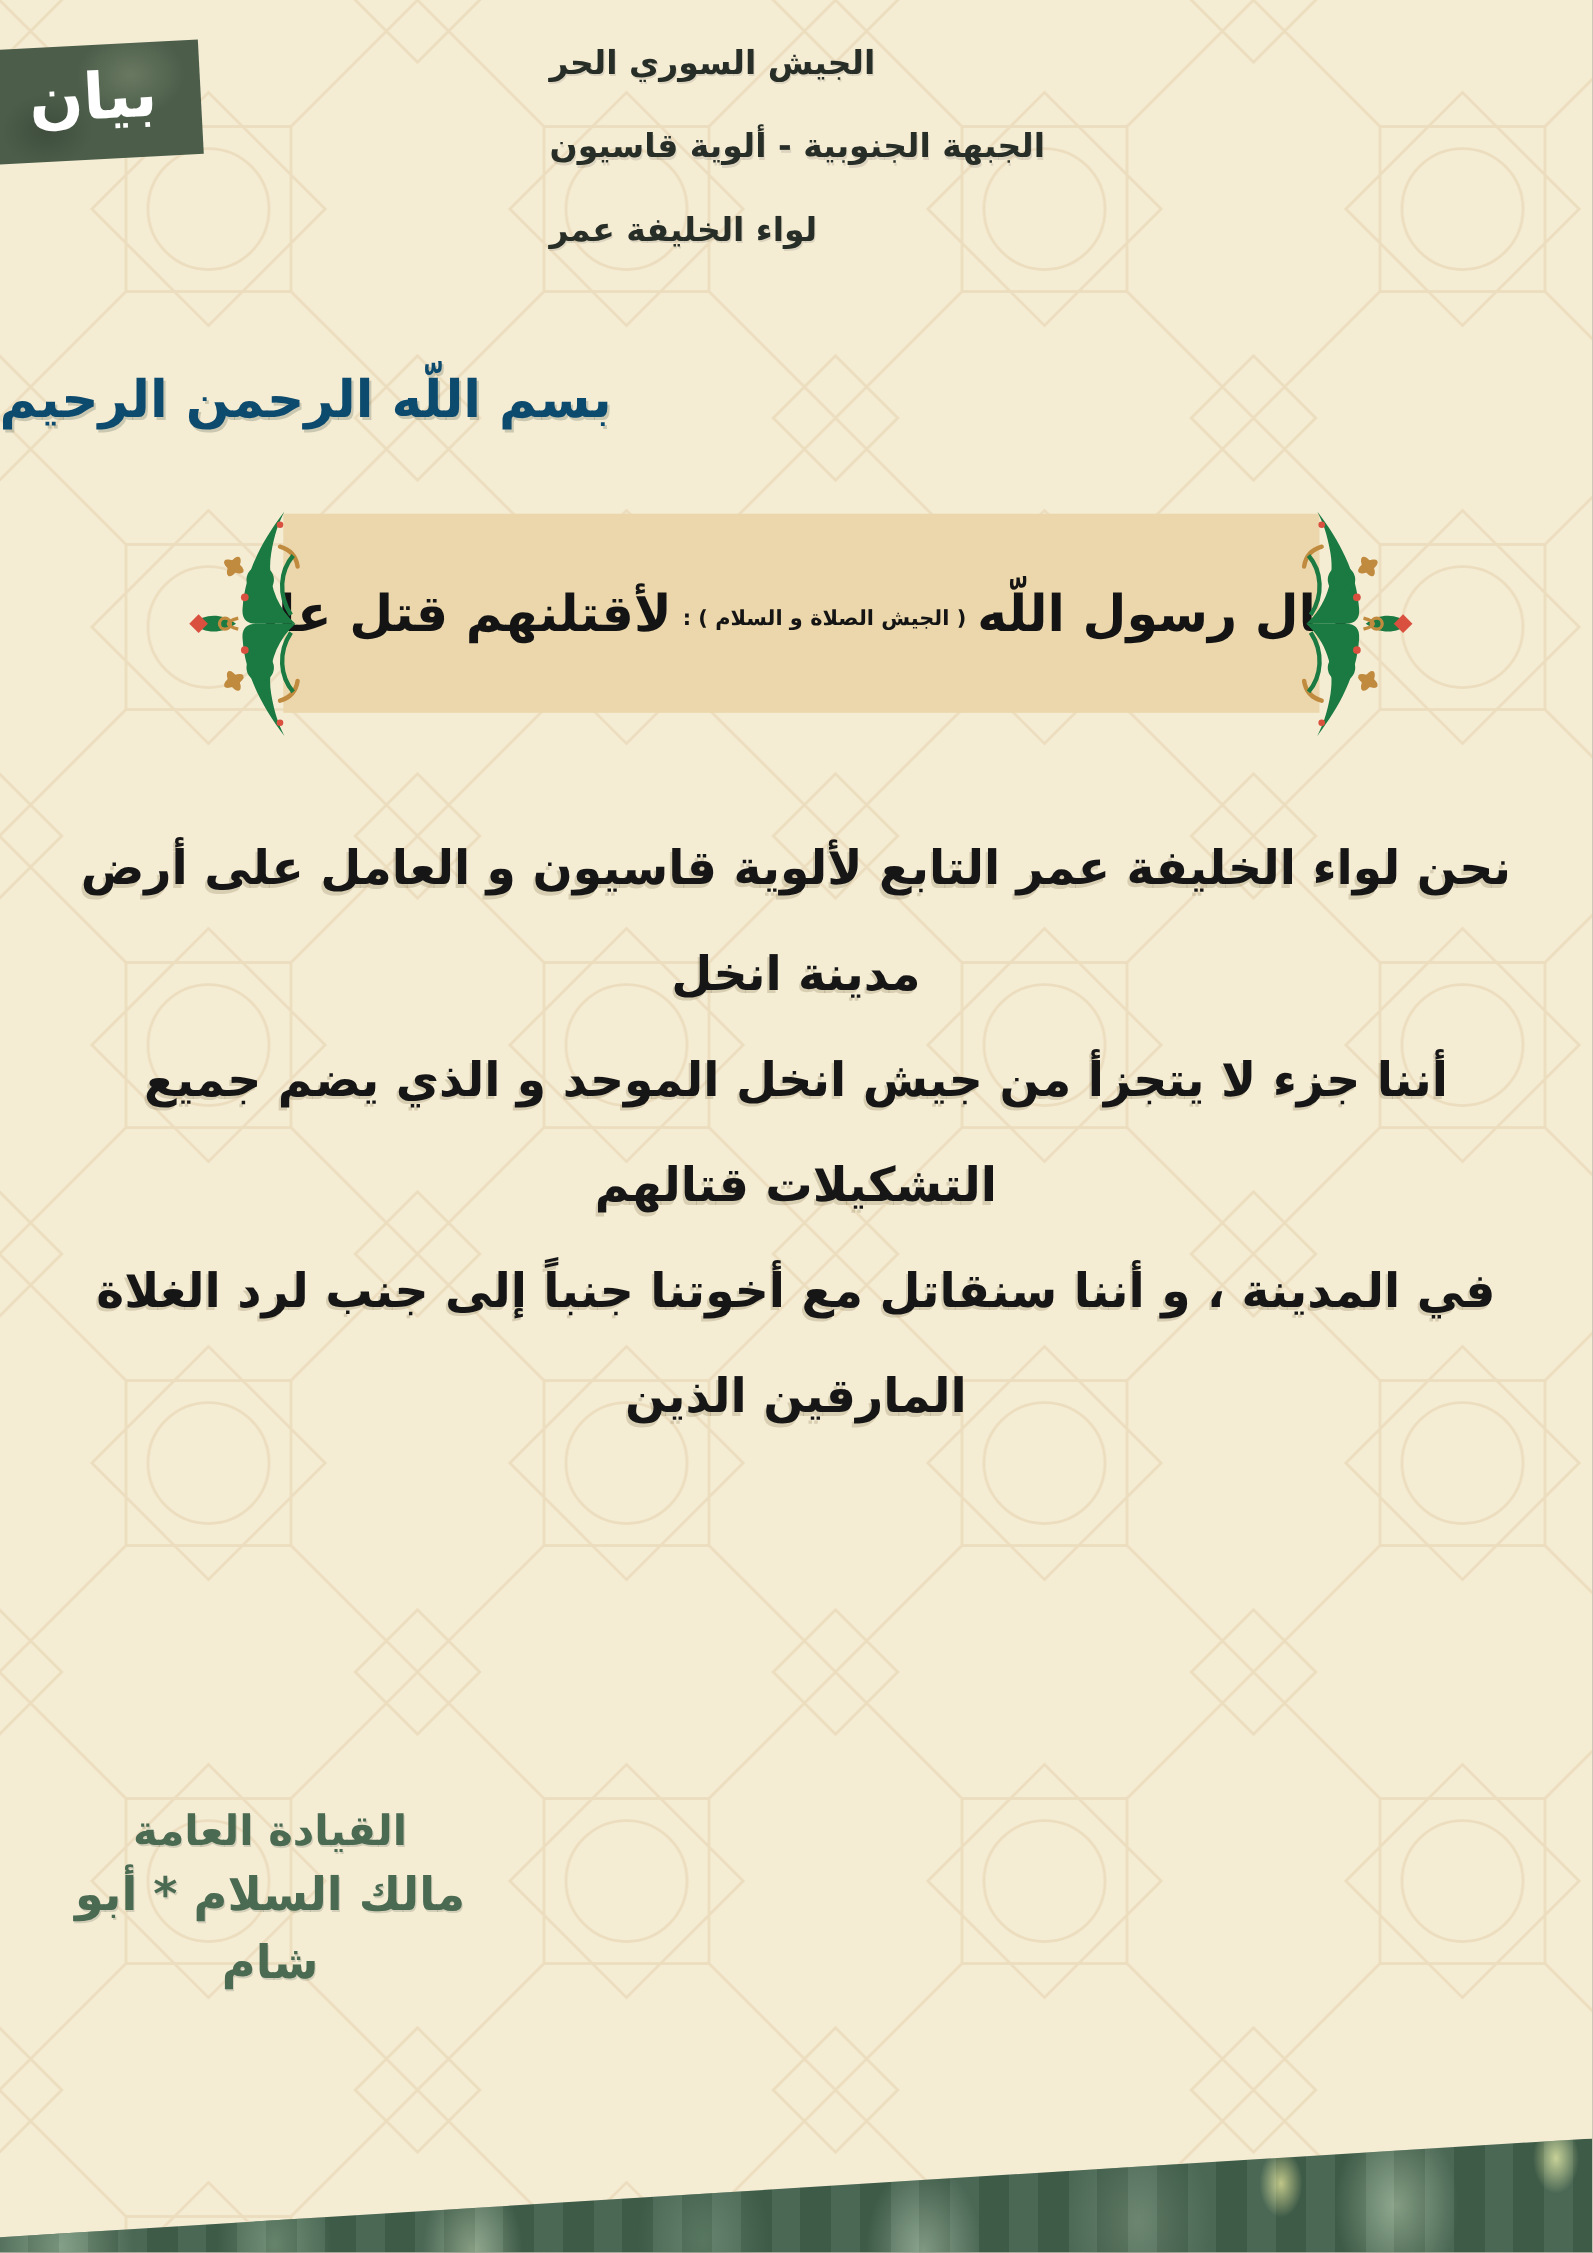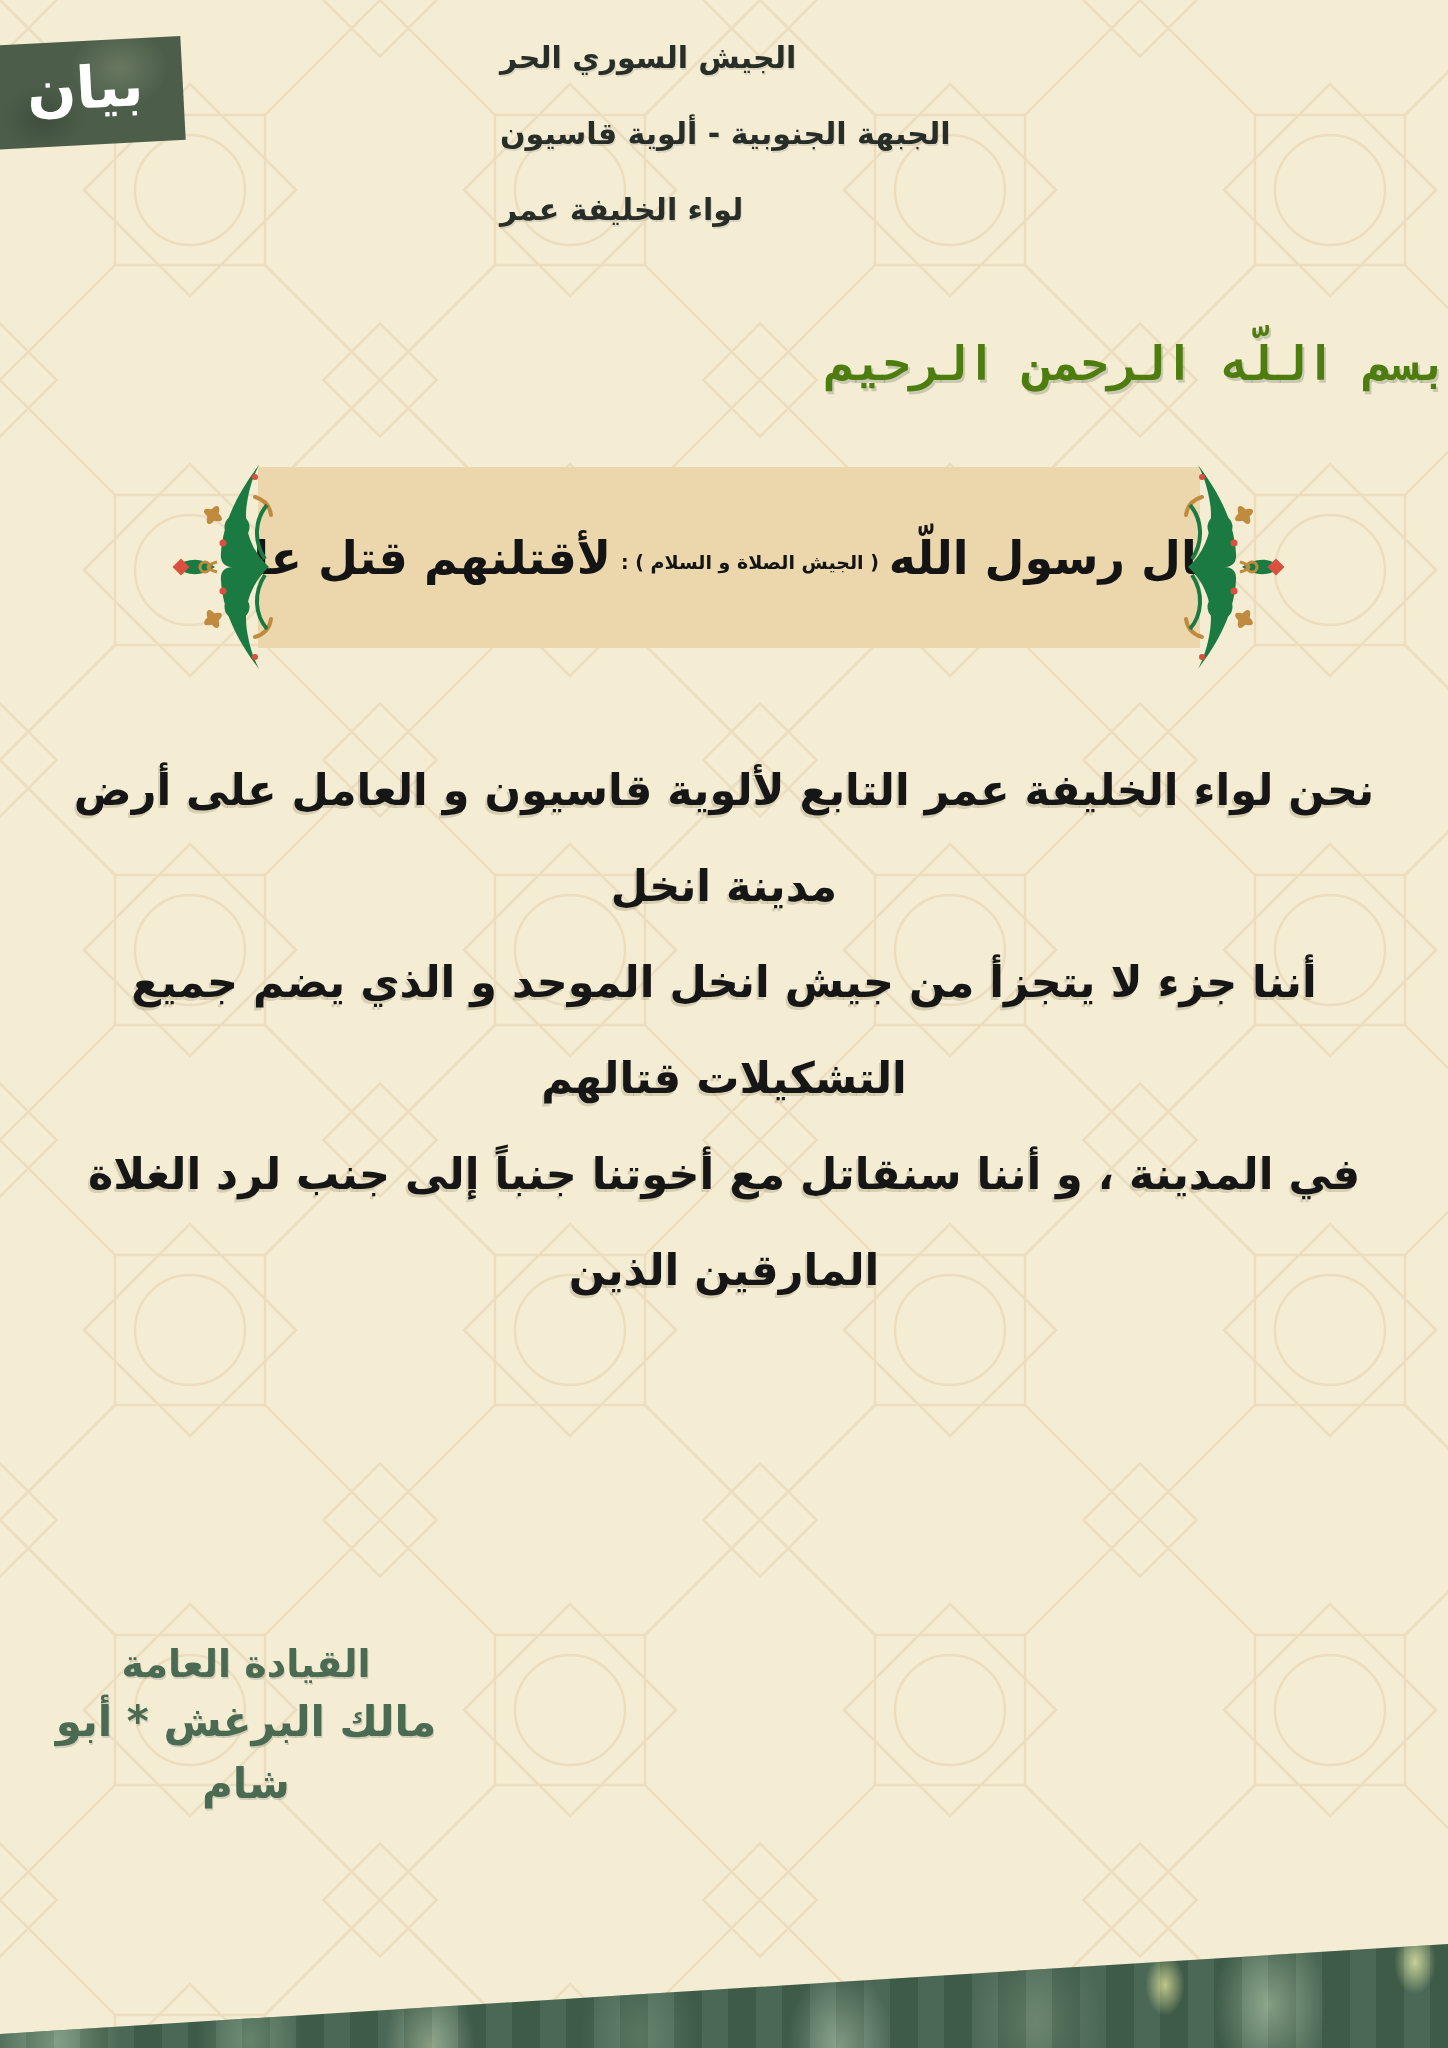--- a/index.html
+++ b/index.html
@@ -33,24 +33,23 @@
   .header{
     position:absolute;top:20px;right:42px;left:500px;
     text-align:left;color:#272e27;font-weight:bold;
     font-size:30px;line-height:76px;
     text-shadow:1px 2px 0 rgba(0,0,0,0.10);
   }
 
   
   .bismillah{
     position:absolute;top:336px;left:0;right:0;
-    text-align:right;
-    color:#4d7c0f;font-size:47px;font-weight:bold;
+    text-align:left;
+    color:#0c4a6e;font-size:47px;font-weight:bold;
     text-shadow:2px 3px 0 rgba(77,92,70,0.25);
-    font-family:Liberation Mono, monospace;
   }
 
   
   .banner{
     position:absolute;left:258px;top:467px;width:942px;height:181px;
     background:#ebd7ab;
     display:flex;align-items:center;justify-content:center;
     gap:10px;
     color:#141414;
   }
@@ -165,18 +164,18 @@
   </svg>
 
   <div class="body-text" dir="rtl">
     <div>نحن لواء الخليفة عمر التابع لألوية قاسيون و العامل على أرض مدينة انخل</div>
     <div>أننا جزء لا يتجزأ من جيش انخل الموحد و الذي يضم جميع التشكيلات قتالهم</div>
     <div>في المدينة ، و أننا سنقاتل مع أخوتنا جنباً إلى جنب لرد الغلاة المارقين الذين</div>
   </div>
 
   <div class="signature">
     <div class="sig-title">القيادة العامة</div>
-    <div class="sig-name">مالك البرغش * أبو شام</div>
+    <div class="sig-name">مالك السلام * أبو شام</div>
   </div>
 
   <div class="footer-band"></div>
 
 </div>
 
 </body></html>

